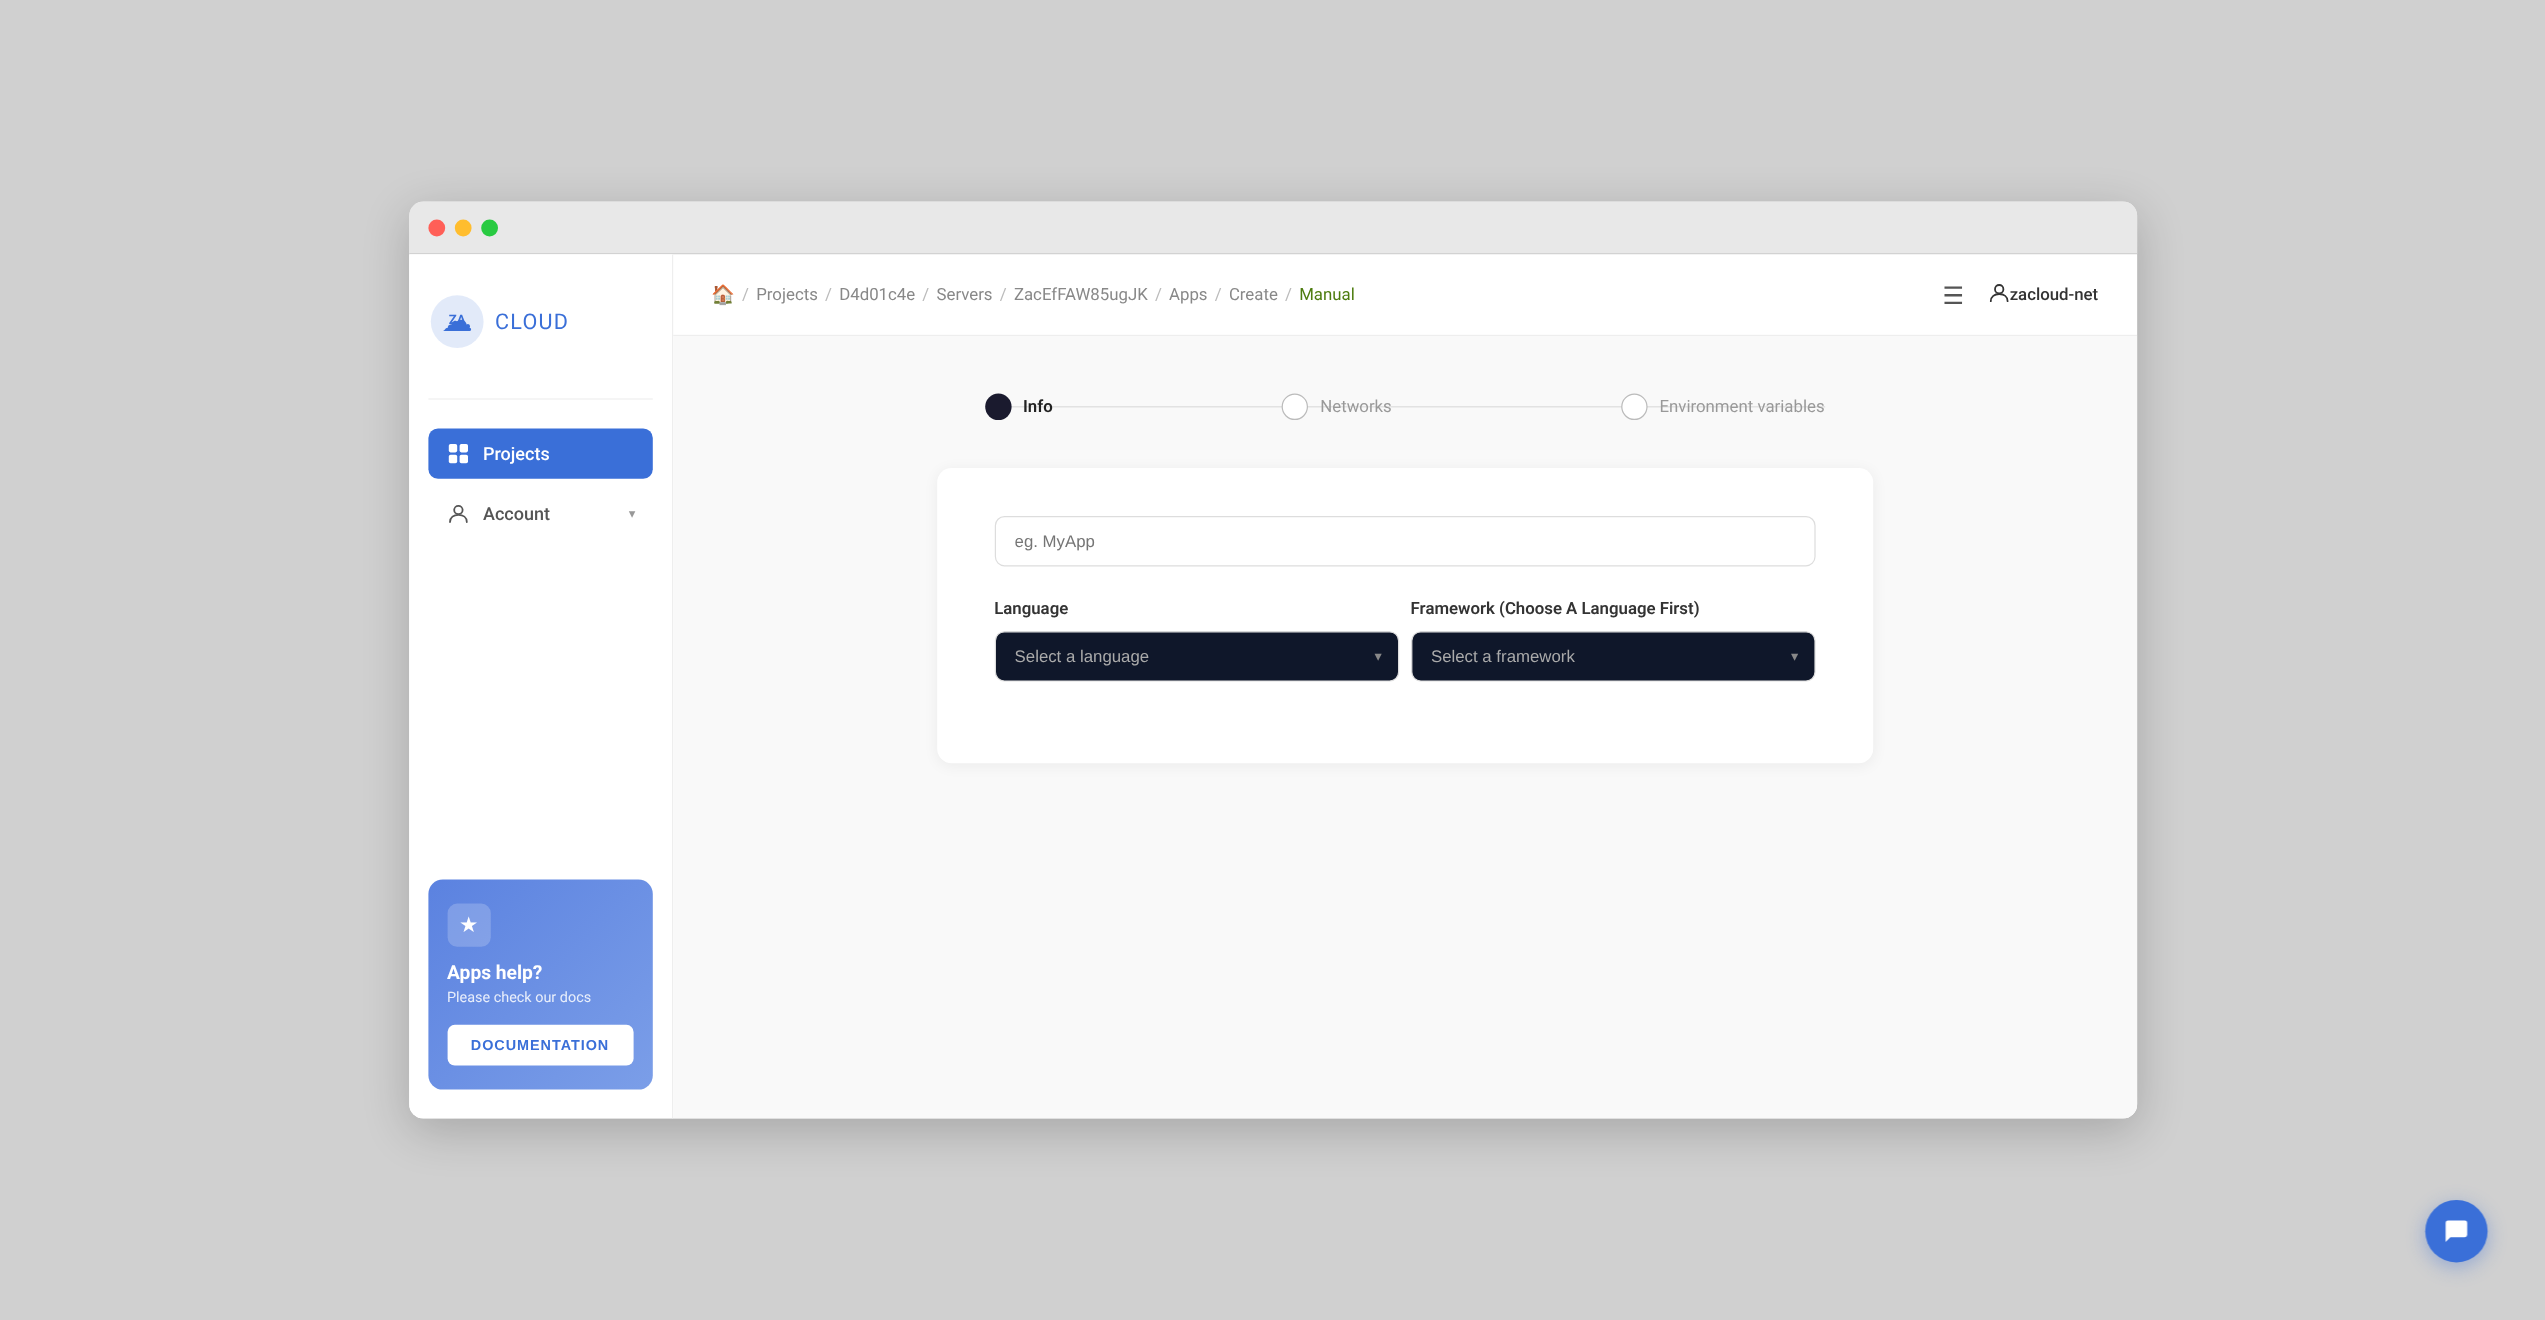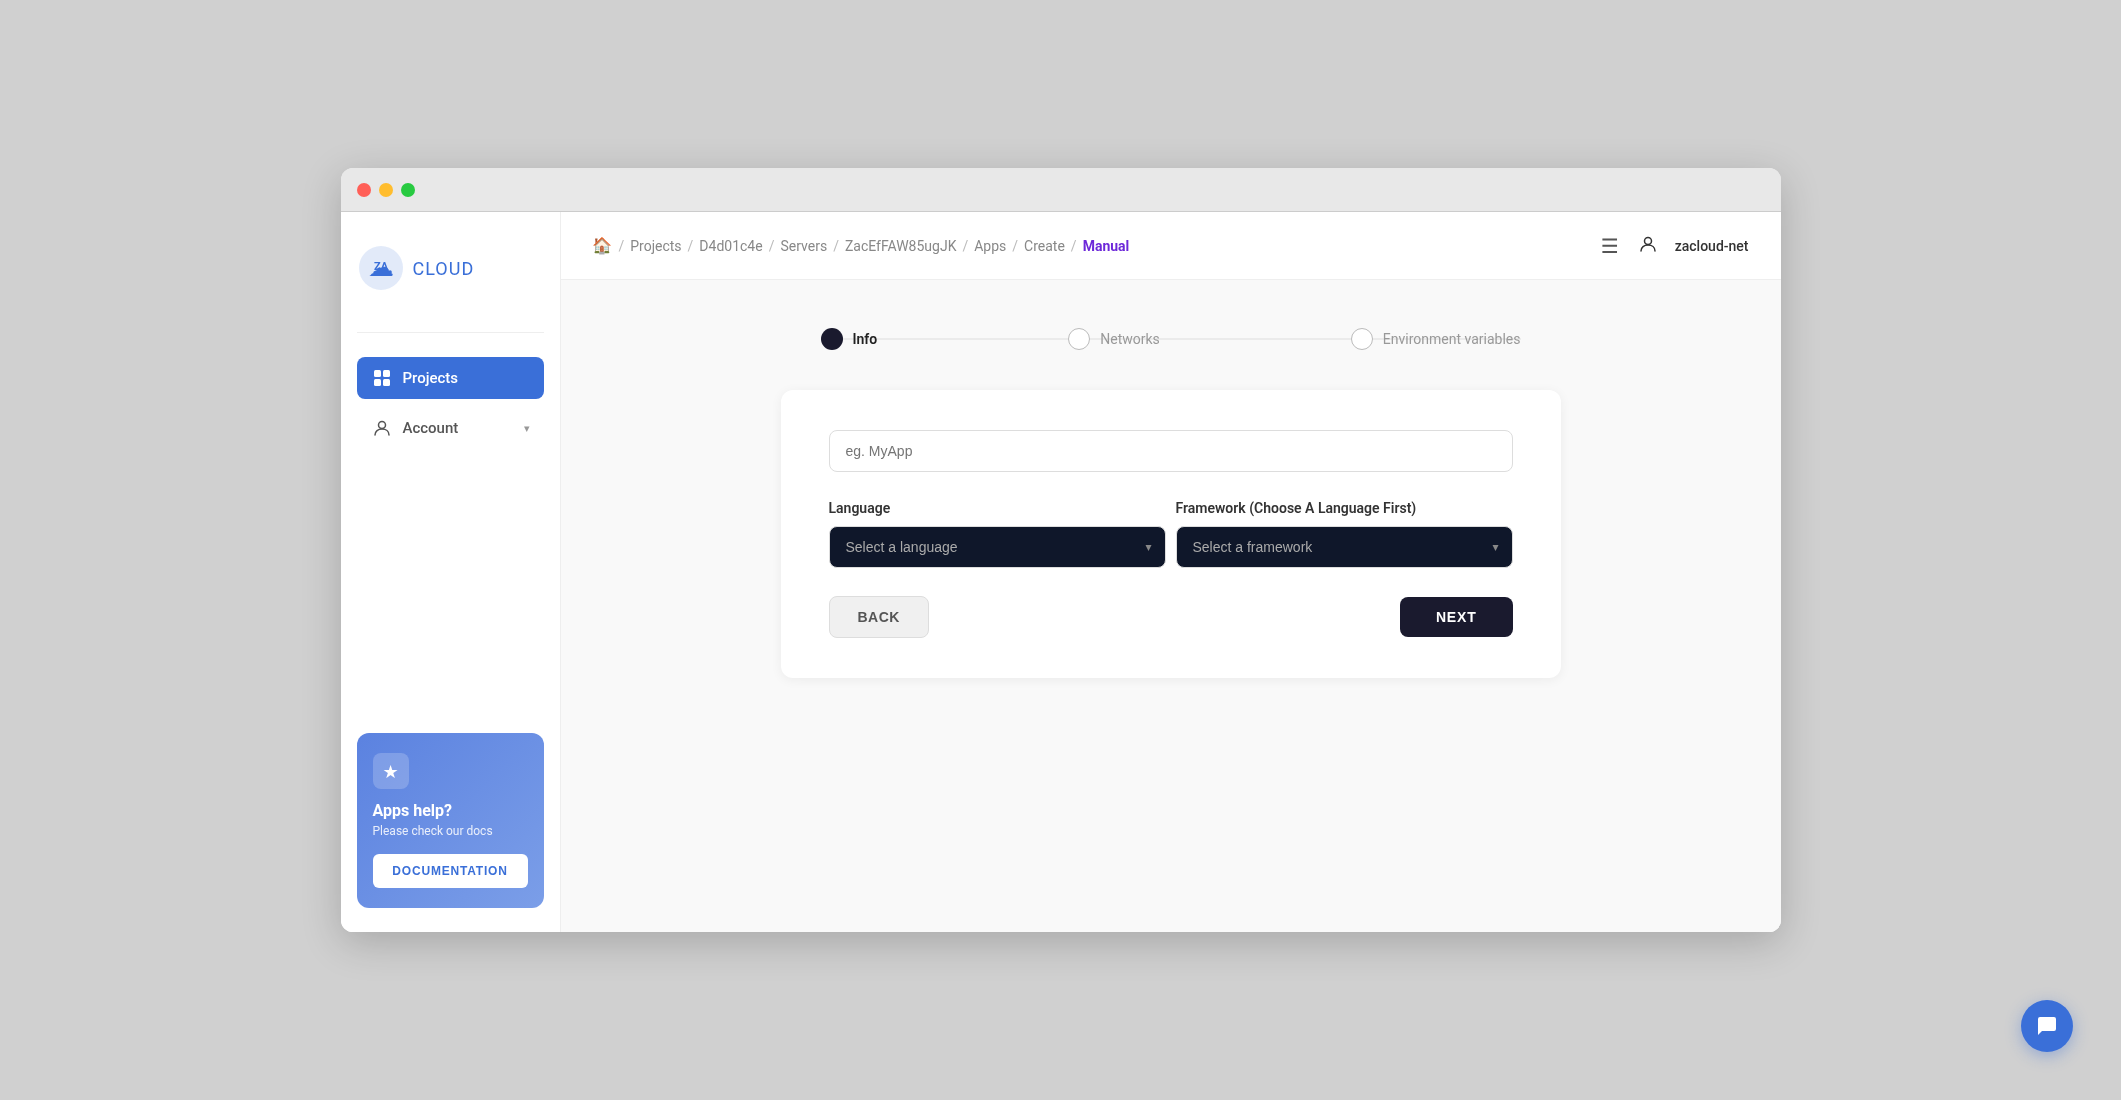--- a/index.html
+++ b/index.html
@@ -179,41 +179,41 @@
       font-size: 14px;
       color: #888;
     }
     .breadcrumb-sep {
       color: #bbb;
     }
     .breadcrumb-item {
       color: #888;
     }
     .breadcrumb-item.active {
-      color: #6d28d9;
-      font-weight: 700;
+      color: #4d7c0f;
+      font-weight: 400;
       text-align: center;
     }
     .breadcrumb-home {
       font-size: 16px;
     }
     .header-actions {
       display: flex;
       align-items: center;
       gap: 20px;
     }
     .header-menu-icon {
       font-size: 20px;
       color: #555;
       cursor: pointer;
     }
     .header-user {
       display: flex;
       align-items: center;
-      gap: 18px;
+      gap: 0;
       font-size: 14px;
       color: #333;
       font-weight: 500;
       cursor: pointer;
     }
     .header-user-icon {
       font-size: 16px;
       color: #555;
     }
     
@@ -532,24 +532,20 @@
               <label class="form-label">Framework (Choose A Language First)</label>
               <div class="select-wrapper">
                 <select class="form-select">
                   <option value="" disabled="" selected="">Select a framework</option>
                 </select>
                 <span class="select-chevron">▾</span>
               </div>
             </div>
           </div>
 
-          <div class="card-actions">
-            <button class="btn-back">BACK</button>
-            <button class="btn-next">NEXT</button>
-          </div>
         </div>
 
       </div>
     </div>
   </div>
 </div>
 
 <div class="chat-btn">
   <svg width="24" height="24" viewBox="0 0 24 24" fill="none">
     <path d="M21 15a2 2 0 01-2 2H7l-4 4V5a2 2 0 012-2h14a2 2 0 012 2v10z" fill="white"></path>

